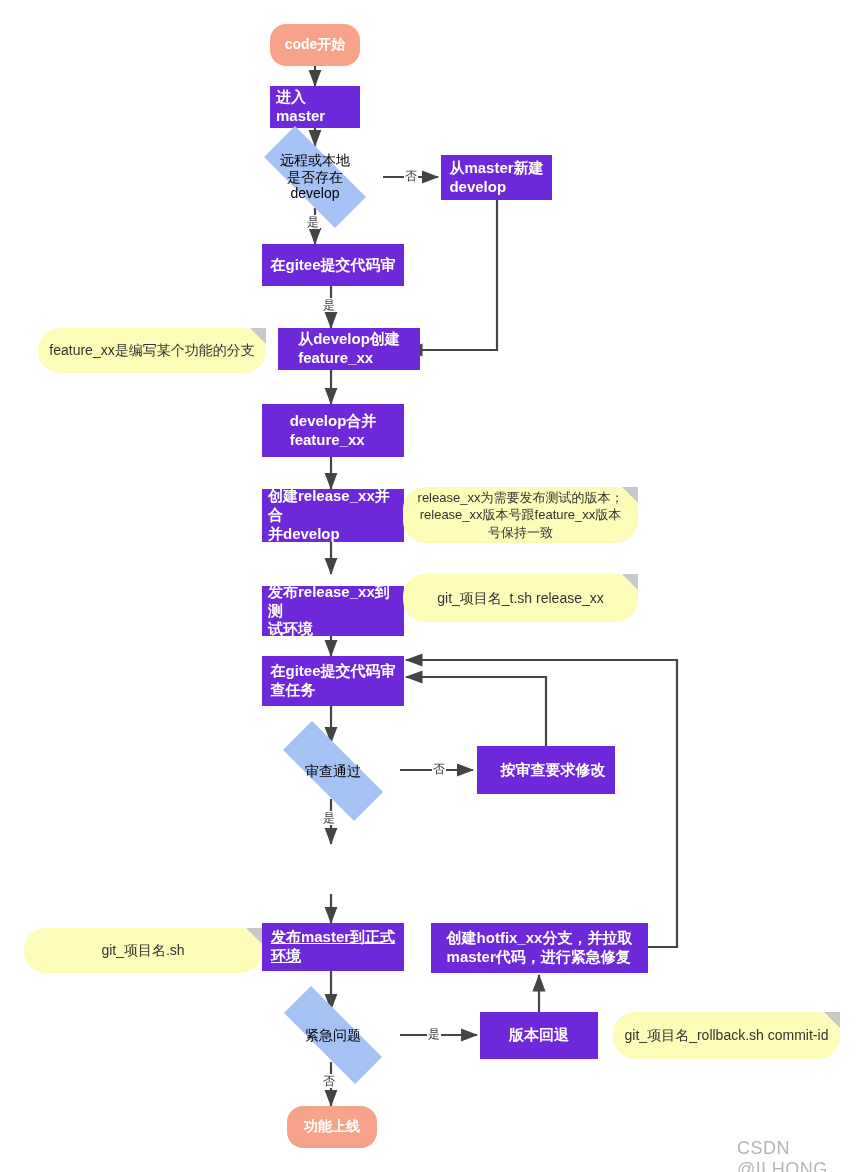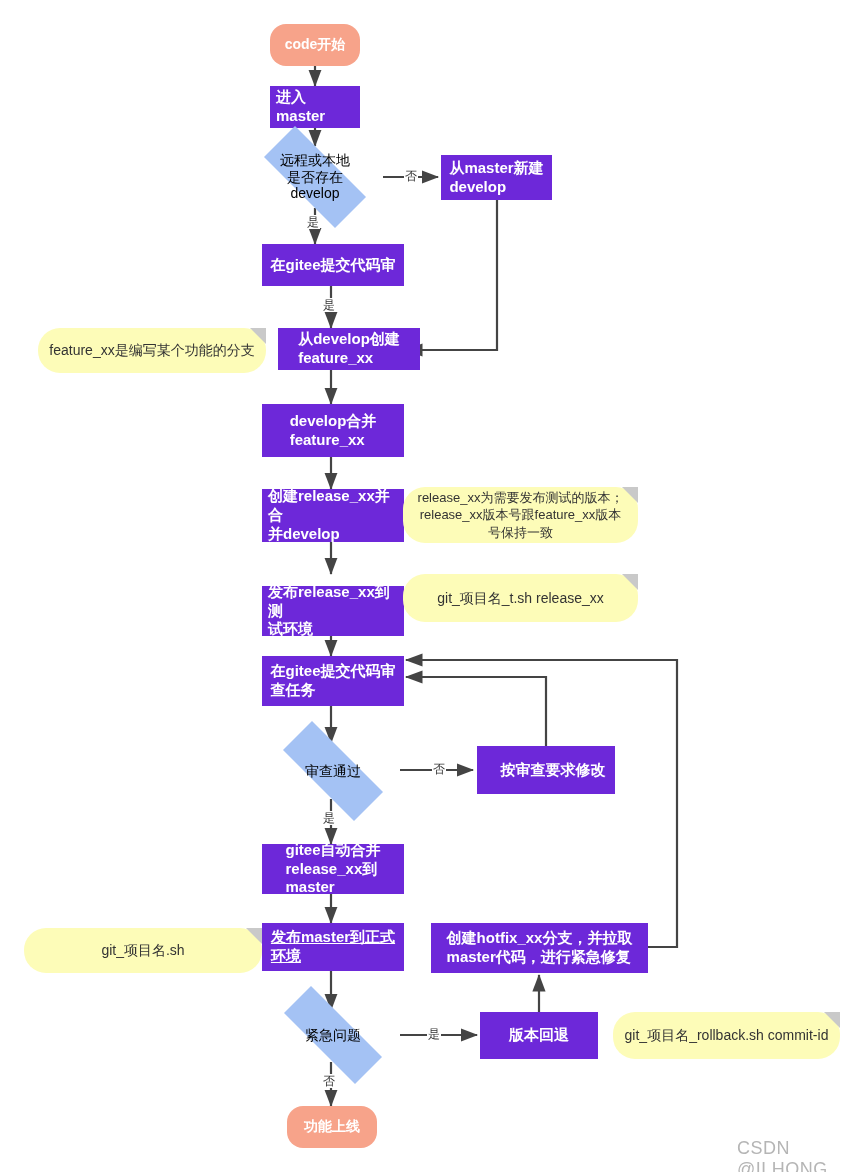--- a/index.html
+++ b/index.html
@@ -243,25 +243,20 @@
 
   <div class="decision-wrap" style="left:262px; top:742px; width:142px; height:58px;">
     <div class="dshape"></div>
     <div class="dtext">审查通过</div>
   </div>
 
   <div class="node proc" style="left:477px; top:746px; width:138px; height:48px;padding-left:20px;">
     <span>按审查要求修改</span>
   </div>
 
-  <div class="node proc" style="left:262px; top:844px; width:142px; height:50px;">
-    <span>gitee自动合并
-release_xx到
-master</span>
-  </div>
 
   <div class="node proc" style="left:262px; top:923px; width:142px; height:48px;text-decoration:underline;">
     <span>发布master到正式
 环境</span>
   </div>
 
   <div class="note" style="left:24px; top:928px; width:238px; height:45px;">
     <span class="fold"></span>
     <span>git_项目名.sh</span>
   </div>

